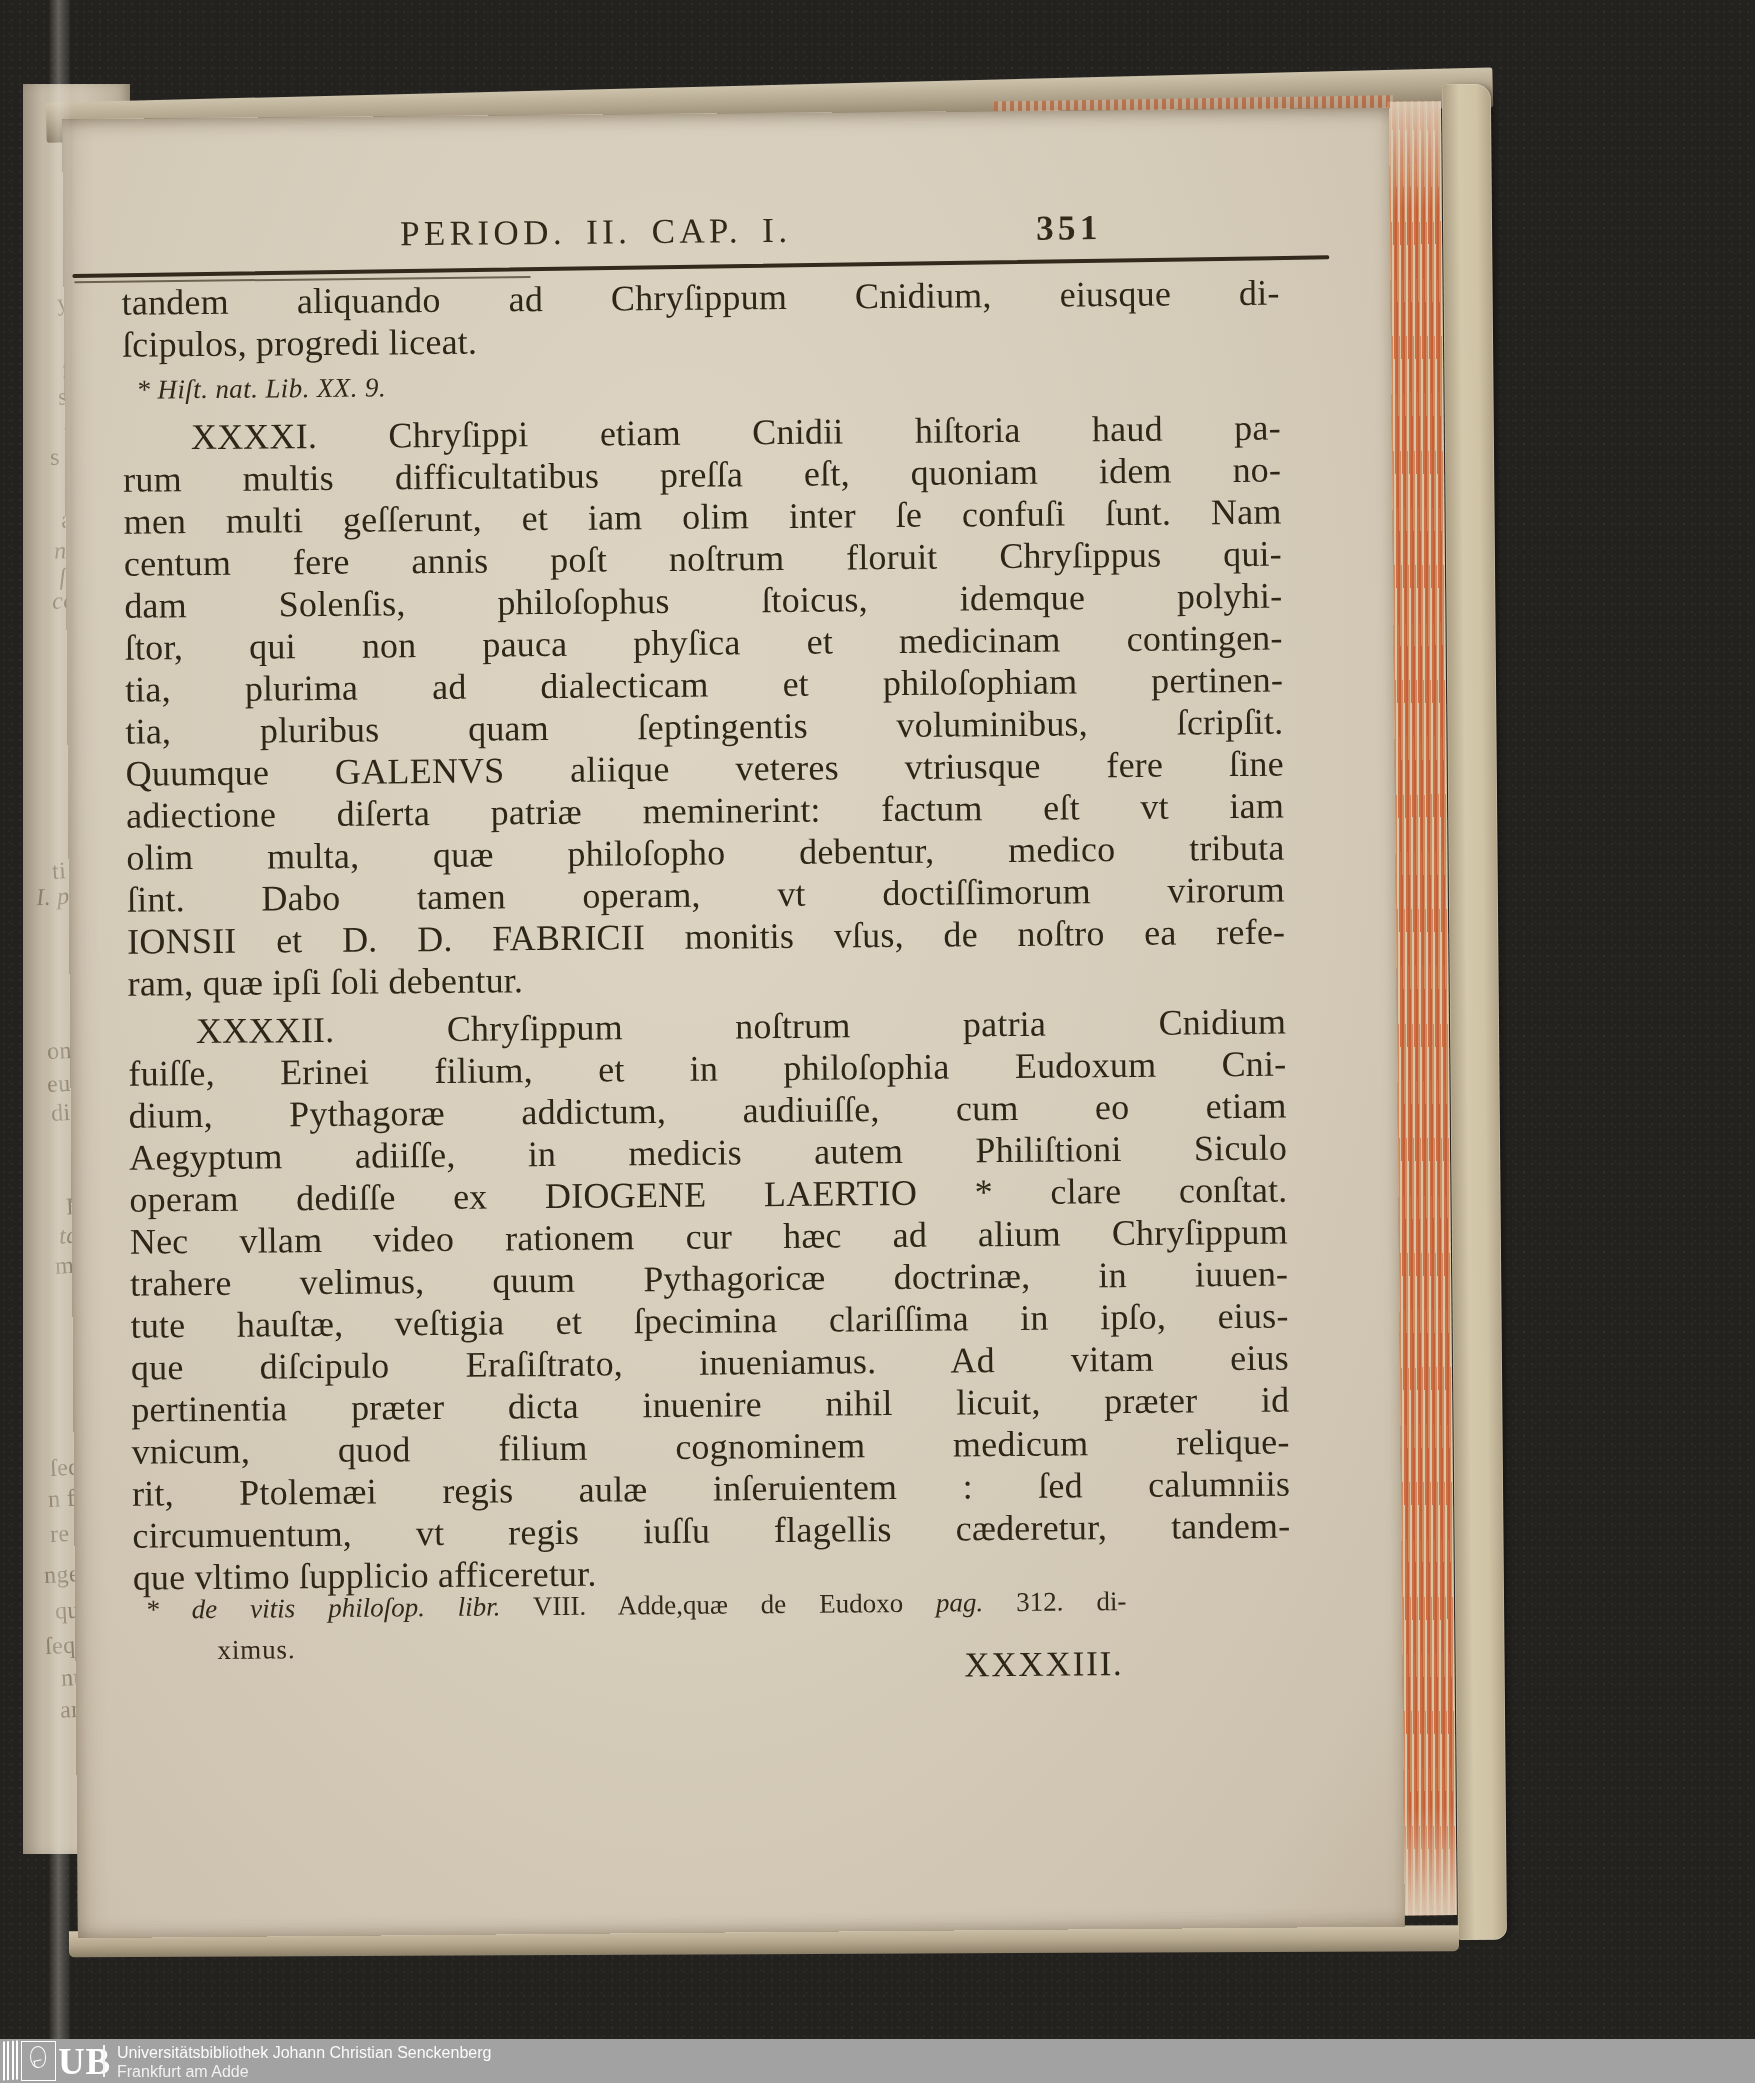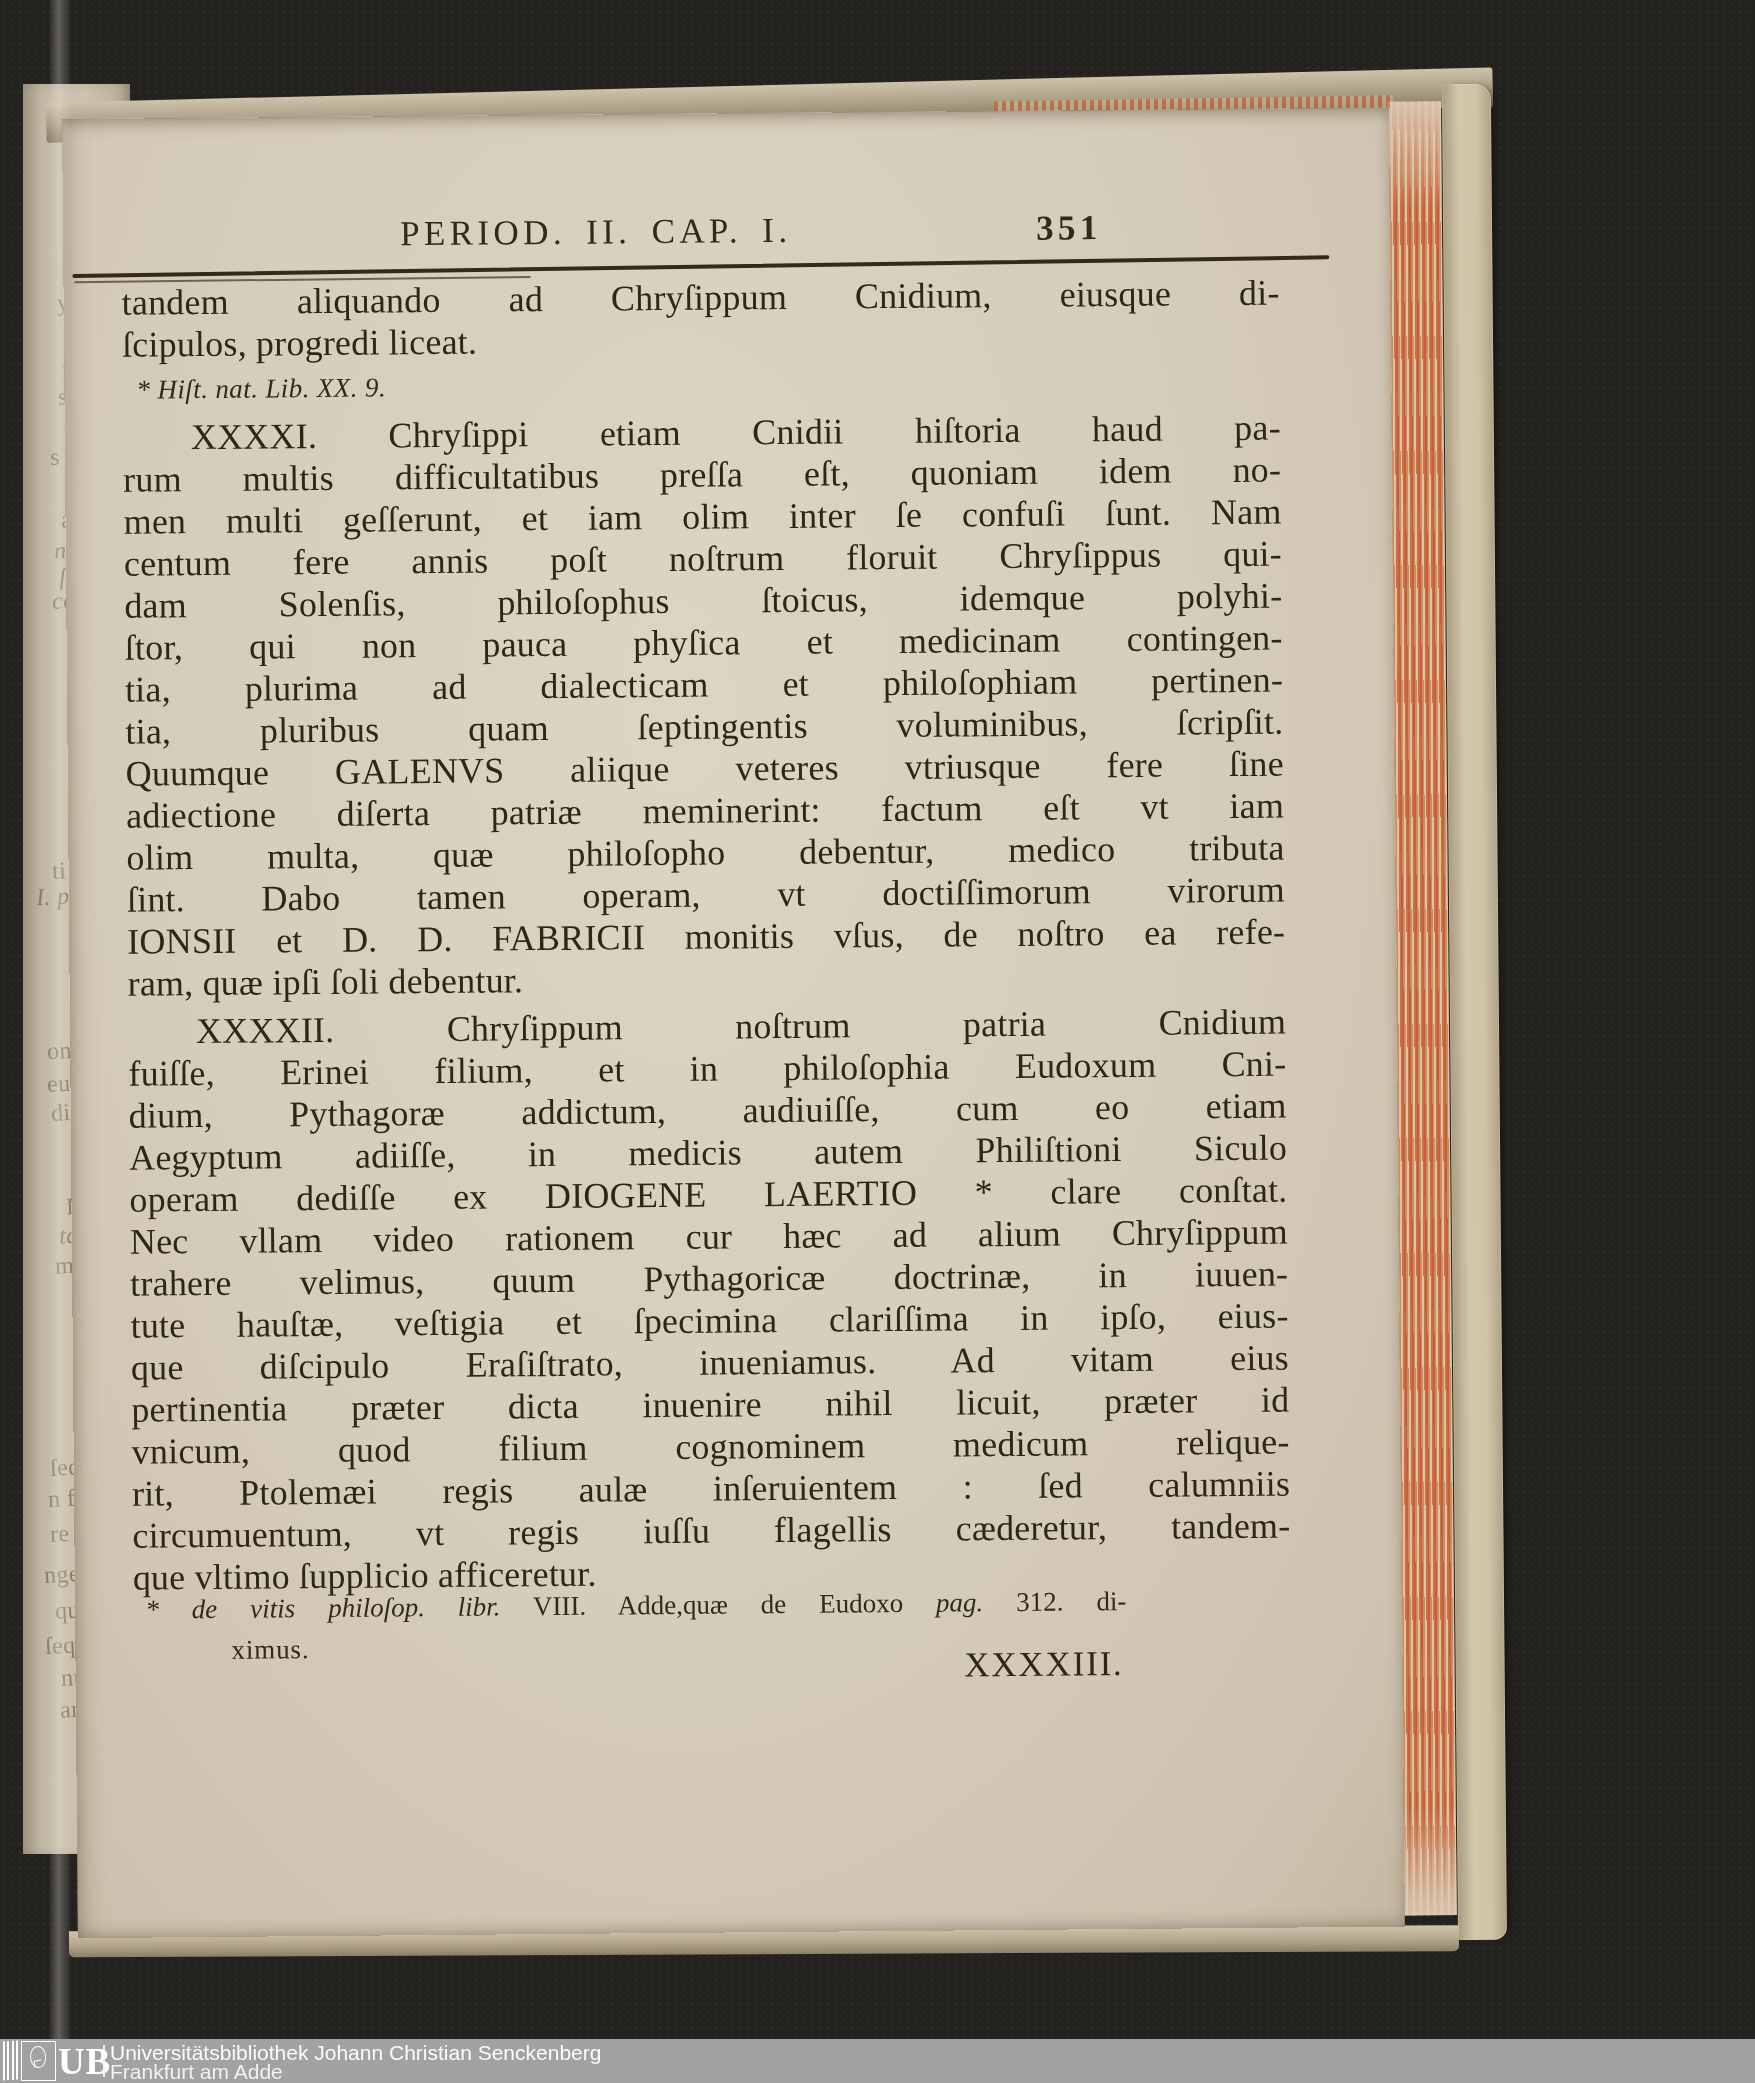--- a/index.html
+++ b/index.html
@@ -85,40 +85,40 @@
   .line.last{text-align-last:left;}
   .indent .line:first-child{text-indent:68px;}
   #para0{top:163px;}
   #para1{top:298px;}
   #para2{top:892px;}
 
   .fn{position:absolute;left:14px;font-size:27px;font-style:italic;color:#32291b;}
   #fn0{top:256px;letter-spacing:0.4px;}
   #fn1{top:1476px;left:12.3px;width:981px;font-style:normal;text-align:justify;text-align-last:justify;}
   #fn1 .it{font-style:italic;}
-  #fn1-line2{top:1517px;left:98px;font-style:normal;letter-spacing:0.9px;}
+  #fn1-line2{top:1517px;left:84px;font-style:normal;letter-spacing:0.9px;}
   .catchword{position:absolute;top:1534px;left:0;width:990px;text-align:right;font-size:35px;letter-spacing:1.8px;color:#2e2719;}
 
   
   .footer{
     position:absolute;left:0;bottom:0;width:1756px;height:45px;background:#a2a2a2;z-index:50;
     font-family:"Liberation Sans","DejaVu Sans",sans-serif;
   }
   .logo{position:absolute;left:0;top:1px;width:109px;height:41px;}
   .logo-pages{
     position:absolute;left:2.6px;top:0.9px;width:17.6px;height:39px;
     background:repeating-linear-gradient(90deg,#fff 0 1.8px,transparent 1.8px 4.4px);
     transform:skewY(-4deg);
   }
   .logo-box{position:absolute;left:21px;top:0.9px;width:33px;height:38px;border:1.8px solid #fff;}
   .logo-face{position:absolute;left:8px;top:4.4px;width:14px;height:19.3px;border:1.8px solid #fff;border-radius:50% 50% 46% 54%;}
   .logo-face::after{content:"";position:absolute;left:2.6px;top:12.3px;width:7px;height:5.3px;border-top:1.3px solid #fff;border-left:1.3px solid #fff;transform:rotate(-12deg);}
   .logo-ub{position:absolute;left:58px;top:1.8px;font-family:"Liberation Serif",serif;font-weight:bold;font-size:37px;line-height:39px;color:#fff;letter-spacing:0.9px;}
   .logo-sep{position:absolute;left:103px;top:5.3px;width:1.8px;height:32px;background:#f4f4f4;}
-  .footer-text{position:absolute;left:110px;top:3.5px;color:#fbfbfb;font-size:21px;line-height:19.3px;}
+  .footer-text{position:absolute;left:117px;top:3.5px;color:#fbfbfb;font-size:16px;line-height:19.3px;}
   .footer-text .l2{color:#f1f1f1;}
 </style>
 </head>
 <body>
 
 <div class="stage">
 
   <div class="sliver">
     <div class="sliver-rule"></div>
     <div>

